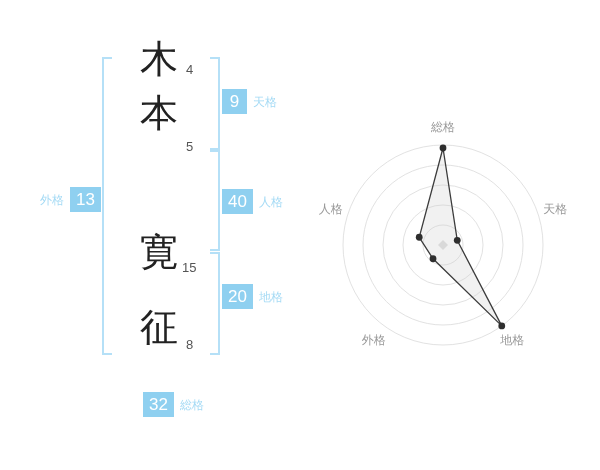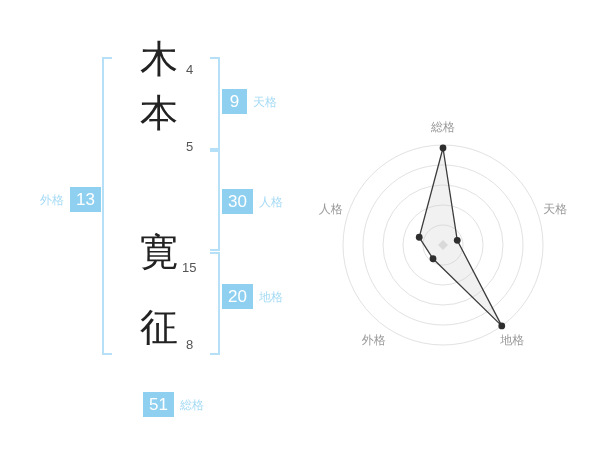--- a/index.html
+++ b/index.html
@@ -42,33 +42,33 @@
   <div class="bracket bracket-right" style="left:210px;top:57px;height:89px"></div>
   <div class="bracket bracket-right" style="left:210px;top:150px;height:97px"></div>
   <div class="bracket bracket-right" style="left:210px;top:252px;height:99px"></div>
   <div class="bracket bracket-left" style="left:102px;top:57px;height:294px"></div>
 
   <div class="grade" style="left:222px;top:89px">
     <span class="chip">9</span>
     <span class="glabel">天格</span>
   </div>
   <div class="grade" style="left:222px;top:189px">
-    <span class="chip">30</span>
+    <span class="chip">40</span>
     <span class="glabel">人格</span>
   </div>
   <div class="grade" style="left:222px;top:284px">
     <span class="chip">20</span>
     <span class="glabel">地格</span>
   </div>
   <div class="grade" style="left:40px;top:187px">
     <span class="glabel">外格</span>
     <span class="chip">13</span>
   </div>
   <div class="grade" style="left:143px;top:392px">
-    <span class="chip">51</span>
+    <span class="chip">32</span>
     <span class="glabel">総格</span>
   </div>
 
   <svg id="radar-svg" width="290" height="270" viewBox="0 0 290 270">
       <circle cx="145" cy="135" r="100" fill="none" stroke="#e2e2e2" stroke-width="1"></circle>
       <circle cx="145" cy="135" r="80" fill="none" stroke="#e2e2e2" stroke-width="1"></circle>
       <circle cx="145" cy="135" r="60" fill="none" stroke="#e2e2e2" stroke-width="1"></circle>
       <circle cx="145" cy="135" r="40" fill="none" stroke="#e2e2e2" stroke-width="1"></circle>
       <circle cx="145" cy="135" r="20" fill="none" stroke="#e2e2e2" stroke-width="1"></circle>
       <text x="145" y="21" text-anchor="middle" fill="#999999" font-size="12">総格</text>

